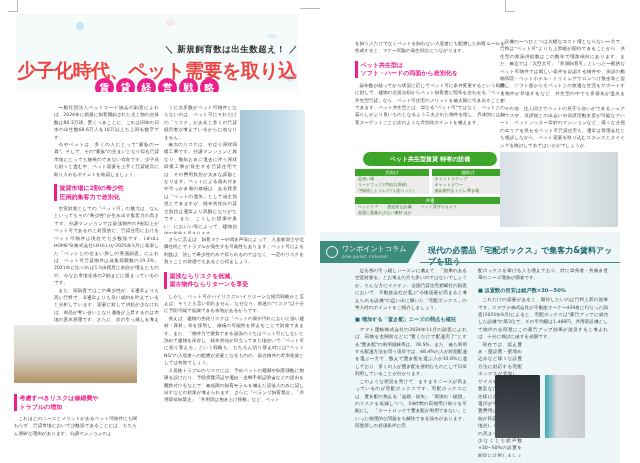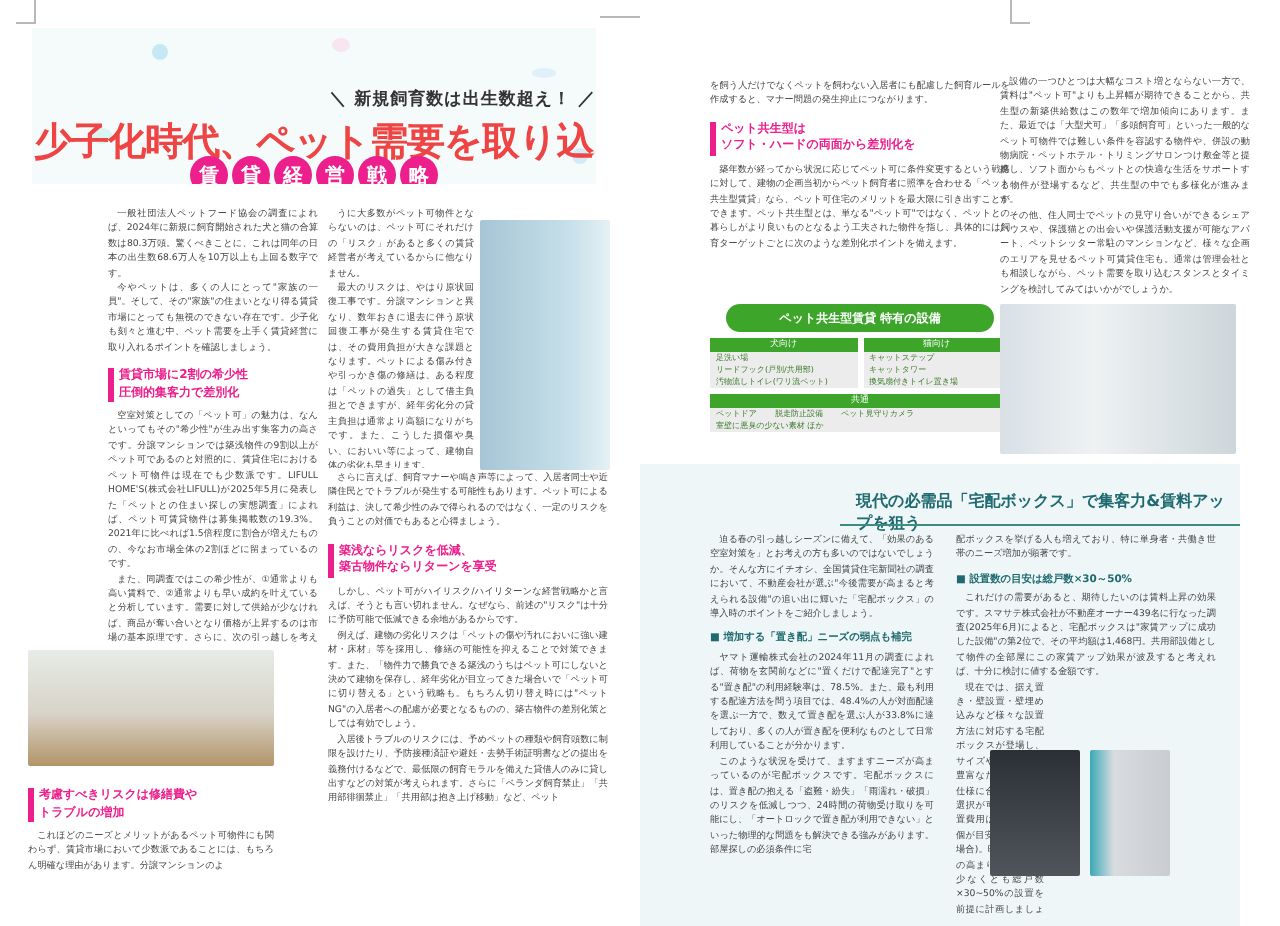--- a/index.html
+++ b/index.html
@@ -157,20 +157,25 @@
       <div class="gb-item">ペット見守りカメラ</div>
     </div>
     <div class="gb-item">室壁に悪臭の少ない素材 ほか</div>
   </div>
 </div>
 
 <div class="photo cat2"></div>
 
 <div class="column-band"></div>
 <div class="band-head">
+  <div class="opc">
+    <span class="opc-icon"></span>
+    <span class="opc-jp">ワンポイントコラム</span>
+    <span class="opc-en">one point column</span>
+  </div>
   <div class="col-title">現代の必需品「宅配ボックス」で集客力&amp;賃料アップを狙う</div>
   <div class="bh-line"></div>
 </div>
 
 <div class="col" style="left:355px;top:267px;width:112px;height:180px;overflow:hidden">
   <p>迫る春の引っ越しシーズンに備えて、「効果のある空室対策を」とお考えの方も多いのではないでしょうか。そんな方にイチオシ、全国賃貸住宅新聞社の調査において、不動産会社が選ぶ"今後需要が高まると考えられる設備"の追い出に輝いた「宅配ボックス」の導入時のポイントをご紹介しましょう。</p>
   <div class="sq">■ 増加する「置き配」ニーズの弱点も補完</div>
   <p>ヤマト運輸株式会社の2024年11月の調査によれば、荷物を玄関前などに"置くだけで配達完了"とする"置き配"の利用経験率は、78.5%。また、最も利用する配達方法を問う項目では、48.4%の人が対面配達を選ぶ一方で、数えて置き配を選ぶ人が33.8%に達しており、多くの人が置き配を便利なものとして日常利用していることが分かります。</p>
   <p>このような状況を受けて、ますますニーズが高まっているのが宅配ボックスです。宅配ボックスには、置き配の抱える「盗難・紛失」「雨濡れ・破損」のリスクを低減しつつ、24時間の荷物受け取りを可能にし、「オートロックで置き配が利用できない」といった物理的な問題をも解決できる強みがあります。部屋探しの必須条件に宅</p>
 </div>

